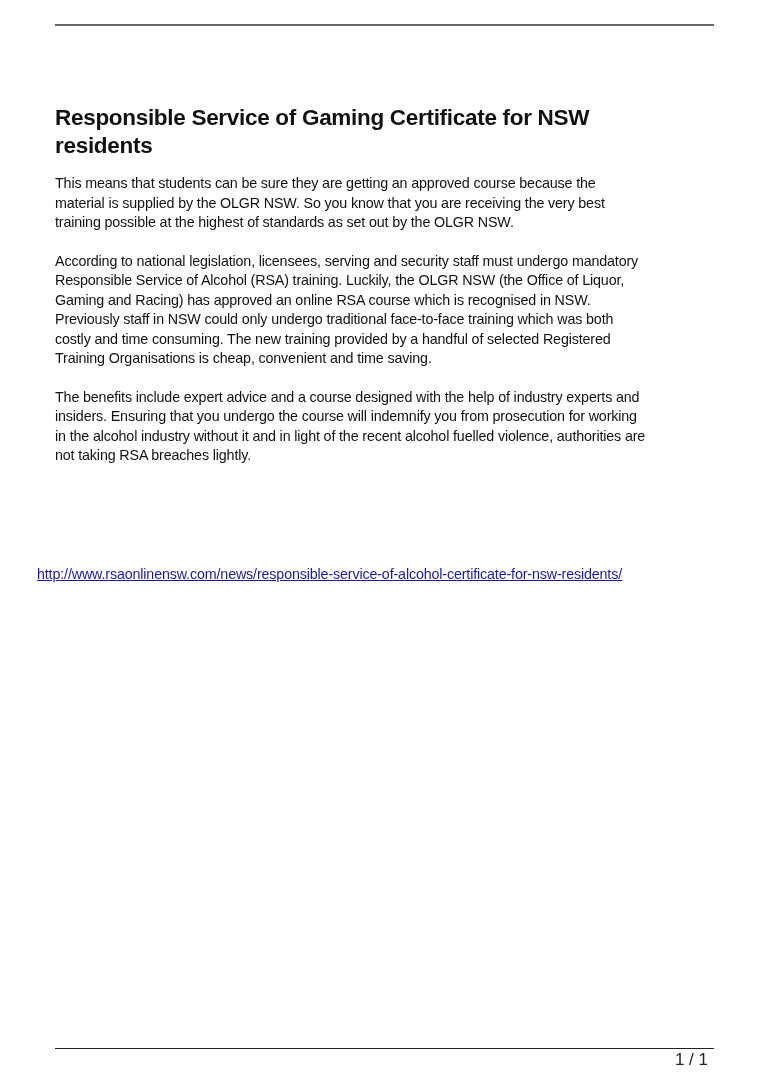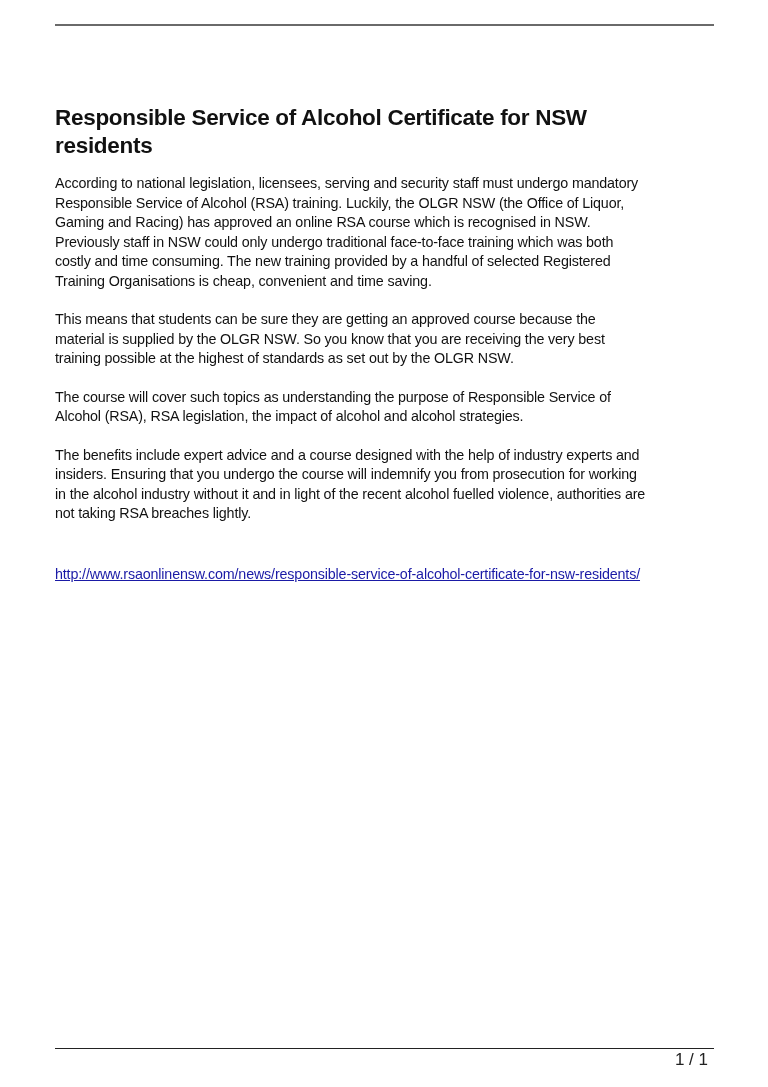--- a/index.html
+++ b/index.html
@@ -39,21 +39,21 @@
     }
     .para {
       font-size: 14.3px;
       line-height: 19.5px;
       margin: 0 0 19px 0;
       letter-spacing: -0.15px;
       white-space: pre-line;
     }
     .link {
       position: absolute;
-      left: 55px;
+      left: 37px;
       top: 565px;
       font-size: 14.3px;
       line-height: 19.5px;
       color: #1a1aa6;
       text-decoration: underline;
       letter-spacing: -0.15px;
       white-space: nowrap;
     }
     .bottom-rule {
       position: absolute;
@@ -71,33 +71,31 @@
       line-height: 18px;
       color: #222222;
     }
   </style>
 </head>
 <body>
 
 <div class="top-rule"></div>
 
 <div class="content">
-  <h1 class="title para-title" style="white-space: pre-line;">Responsible Service of Alcohol Certificate for NSW
+  <h1 class="title para-title" style="white-space: pre-line;">Responsible Service of Gaming Certificate for NSW
 residents</h1>
+  <p class="para">This means that students can be sure they are getting an approved course because the
+material is supplied by the OLGR NSW. So you know that you are receiving the very best
+training possible at the highest of standards as set out by the OLGR NSW.</p>
   <p class="para">According to national legislation, licensees, serving and security staff must undergo mandatory
 Responsible Service of Alcohol (RSA) training. Luckily, the OLGR NSW (the Office of Liquor,
 Gaming and Racing) has approved an online RSA course which is recognised in NSW.
 Previously staff in NSW could only undergo traditional face-to-face training which was both
 costly and time consuming. The new training provided by a handful of selected Registered
 Training Organisations is cheap, convenient and time saving.</p>
-  <p class="para">This means that students can be sure they are getting an approved course because the
-material is supplied by the OLGR NSW. So you know that you are receiving the very best
-training possible at the highest of standards as set out by the OLGR NSW.</p>
-  <p class="para">The course will cover such topics as understanding the purpose of Responsible Service of
-Alcohol (RSA), RSA legislation, the impact of alcohol and alcohol strategies.</p>
   <p class="para">The benefits include expert advice and a course designed with the help of industry experts and
 insiders. Ensuring that you undergo the course will indemnify you from prosecution for working
 in the alcohol industry without it and in light of the recent alcohol fuelled violence, authorities are
 not taking RSA breaches lightly.</p>
 </div>
 
 <a class="link">http://www.rsaonlinensw.com/news/responsible-service-of-alcohol-certificate-for-nsw-residents/</a>
 
 <div class="bottom-rule"></div>
 <div class="page-number">1 / 1</div>

